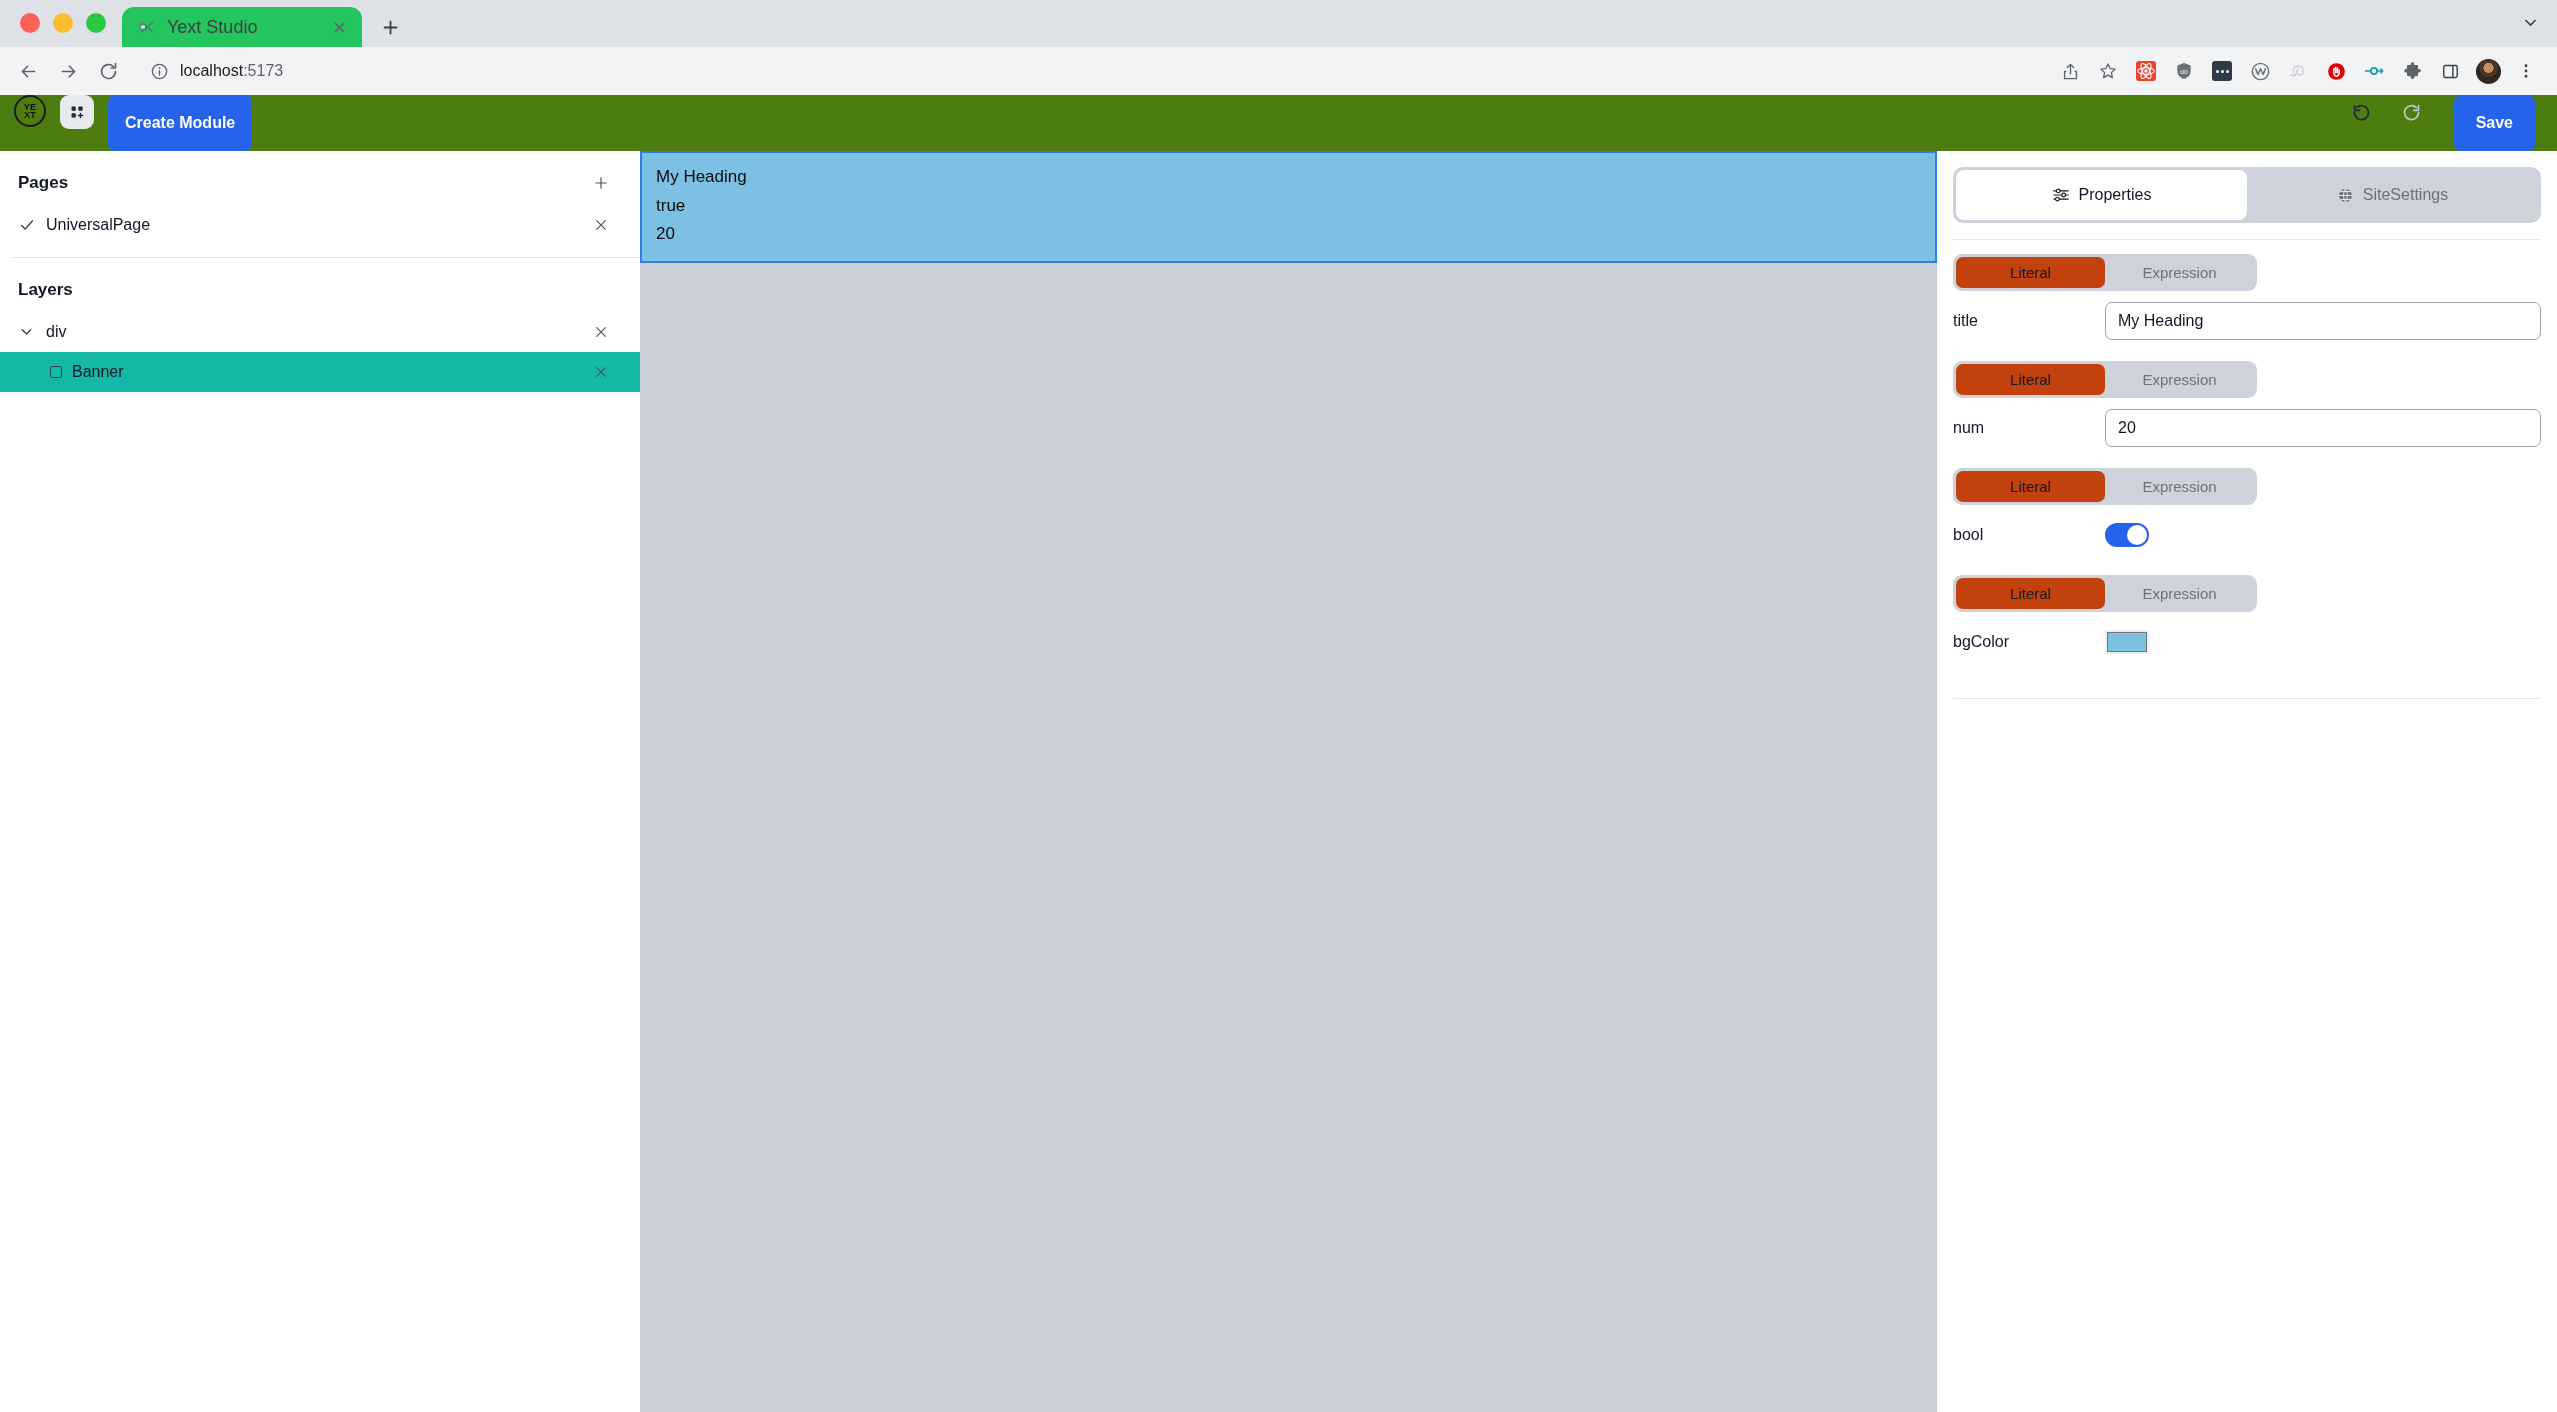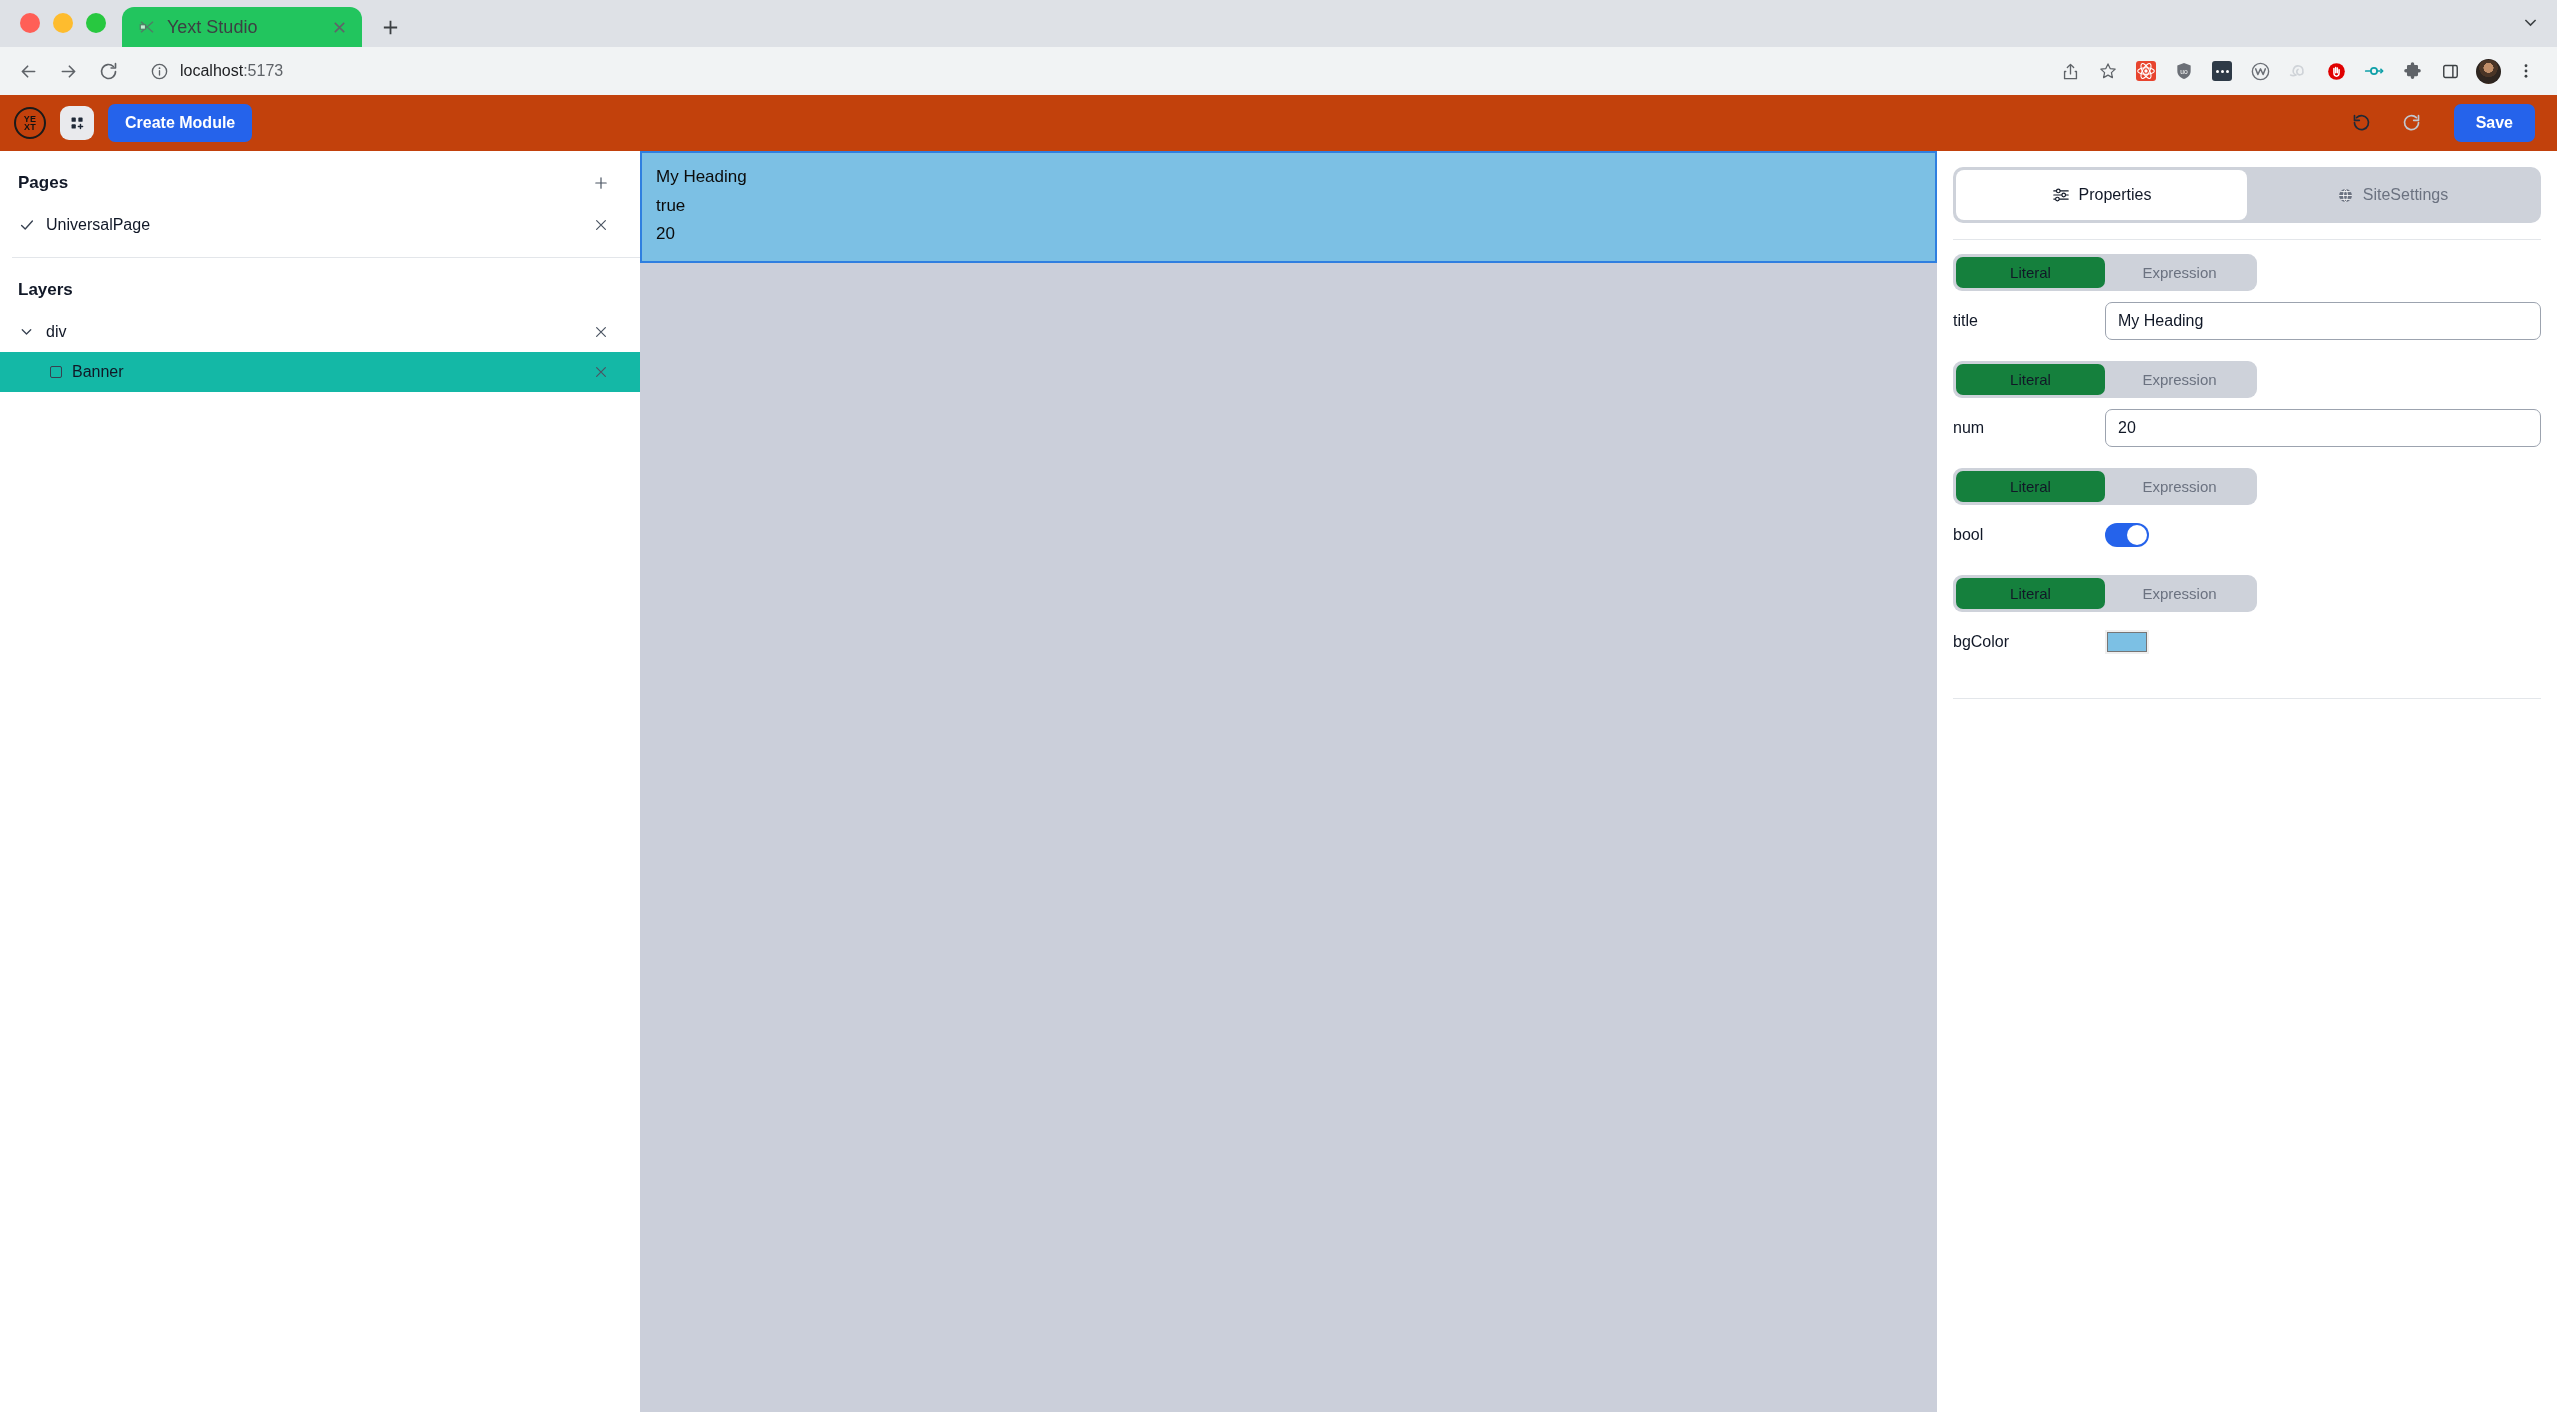--- a/index.html
+++ b/index.html
@@ -69,21 +69,21 @@
   .avatar {
     width: 25px; height: 25px; border-radius: 50%;
     background: radial-gradient(circle at 50% 34%, #c08e68 0 26%, #4a3526 27% 48%, #2f2620 49% 100%);
     border: 1px solid #00000022;
   }
 
   
   .app { flex: 1; display: flex; flex-direction: column; background: #f3f4f6; min-height: 0; }
 
   .app-header {
-    height: 56px; background: #c2410c; display: flex; align-items: center;
+    height: 56px; background: #4d7c0f; display: flex; 
     padding: 0 22px 0 14px; gap: 14px; flex: 0 0 auto;
   }
   .yext-logo {
     width: 32px; height: 32px; border-radius: 50%; border: 2px solid #1a1a1a;
     display: flex; align-items: center; justify-content: center; flex: 0 0 auto;
   }
   .logo-txt { font-size: 9px; line-height: 8px; font-weight: 700; text-align: center; color: #111; letter-spacing: .3px; }
   .grid-btn {
     width: 34px; height: 34px; border-radius: 9px; background: #e9eaed;
     display: flex; align-items: center; justify-content: center; flex: 0 0 auto;
@@ -164,21 +164,21 @@
 
   .prop-group { margin-bottom: 6px; }
   .mini-seg {
     display: flex; background: #ced2da; border-radius: 9px; padding: 3px;
     width: 304px; margin-bottom: 10px;
   }
   .mini-seg-item {
     flex: 1; text-align: center; font-size: 15px; color: #6b7280;
     padding: 7px 4px; border-radius: 7px; cursor: pointer;
   }
-  .mini-seg-item.active { background: #15803d; color: #111827; }
+  .mini-seg-item.active { background: #c2410c; color: #111827; }
   .prop-row { display: flex; align-items: center; min-height: 40px; margin-bottom: 14px; }
   .prop-label { width: 152px; font-size: 16px; color: #111827; flex: 0 0 auto; }
   .prop-input {
     flex: 1; height: 38px; border: 1px solid #9ca3af; border-radius: 7px;
     padding: 0 12px; font-size: 16px; color: #111827;
     font-family: "Liberation Sans", sans-serif; background: #fff; outline: none;
   }
   .toggle {
     width: 44px; height: 24px; border-radius: 12px; background: #2563eb;
     position: relative; cursor: pointer; flex: 0 0 auto;

